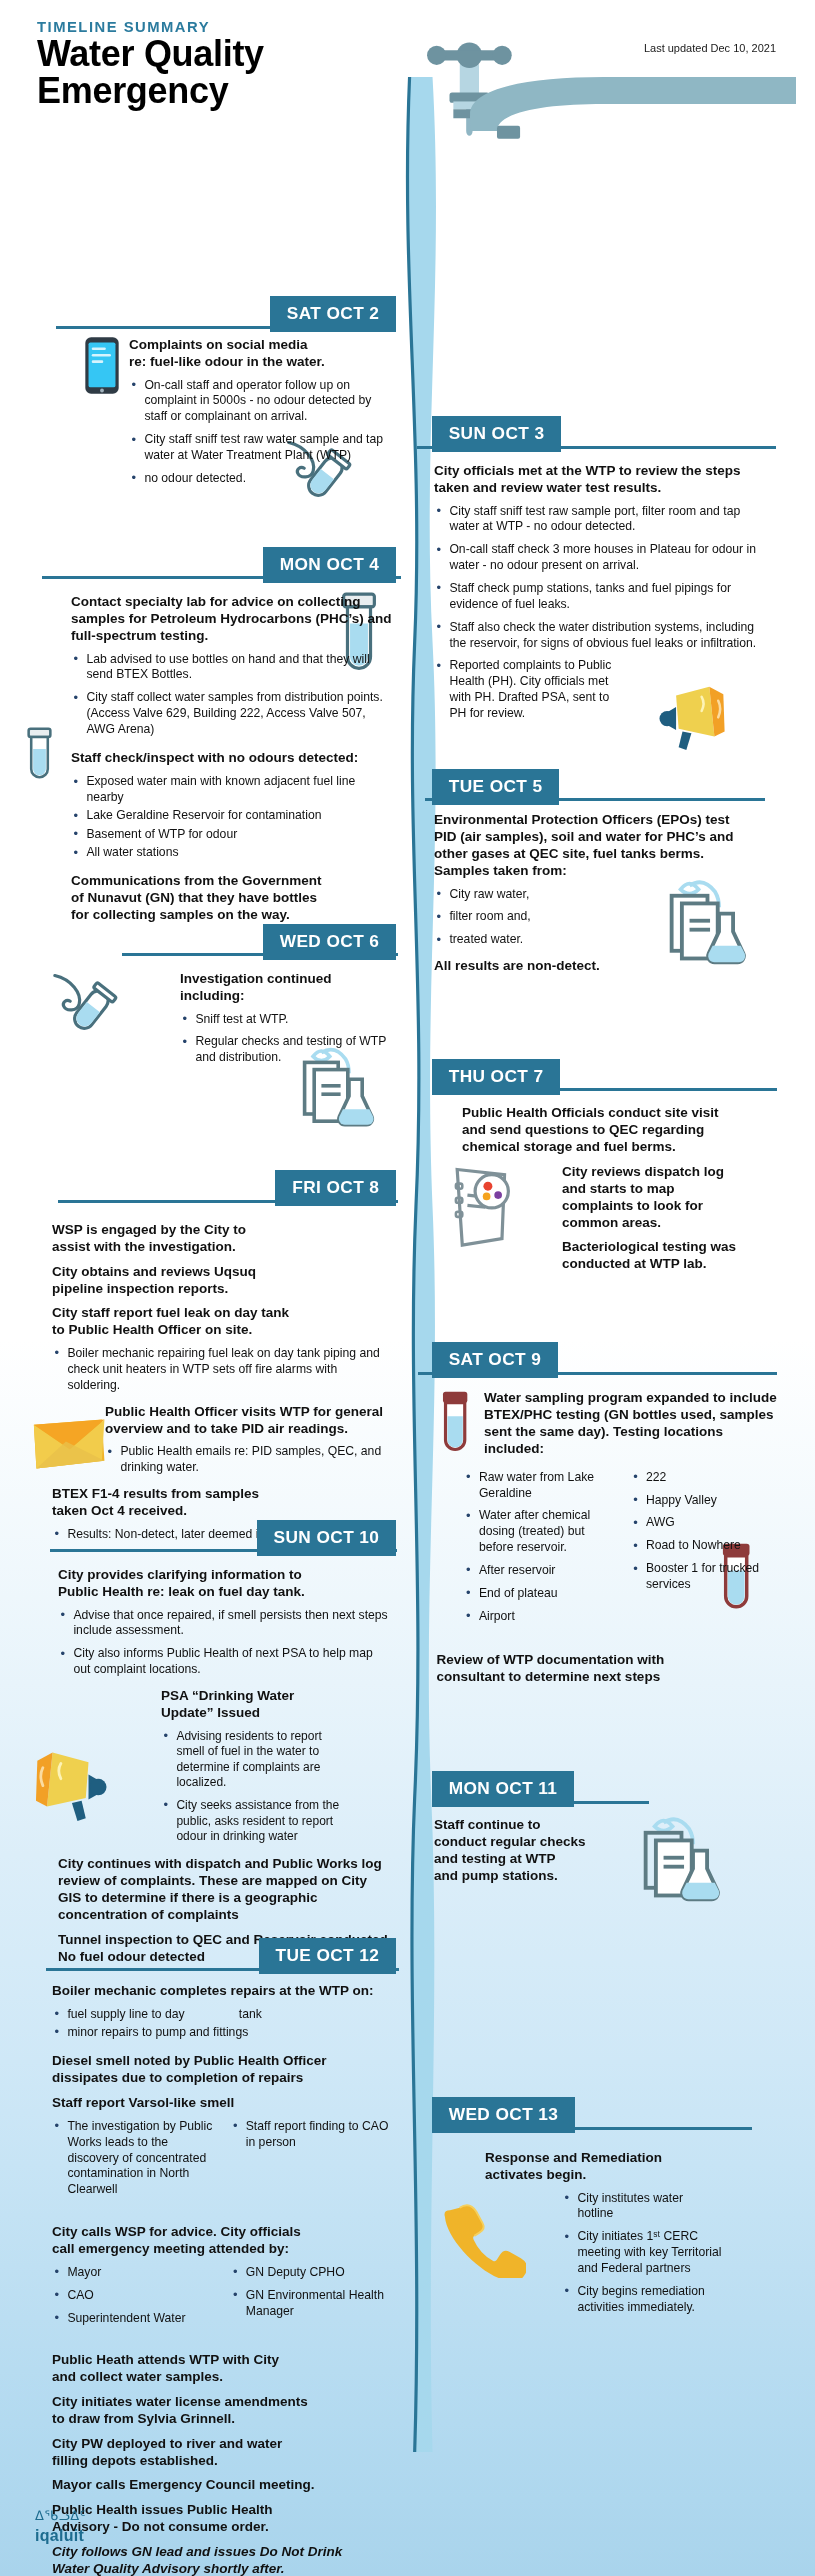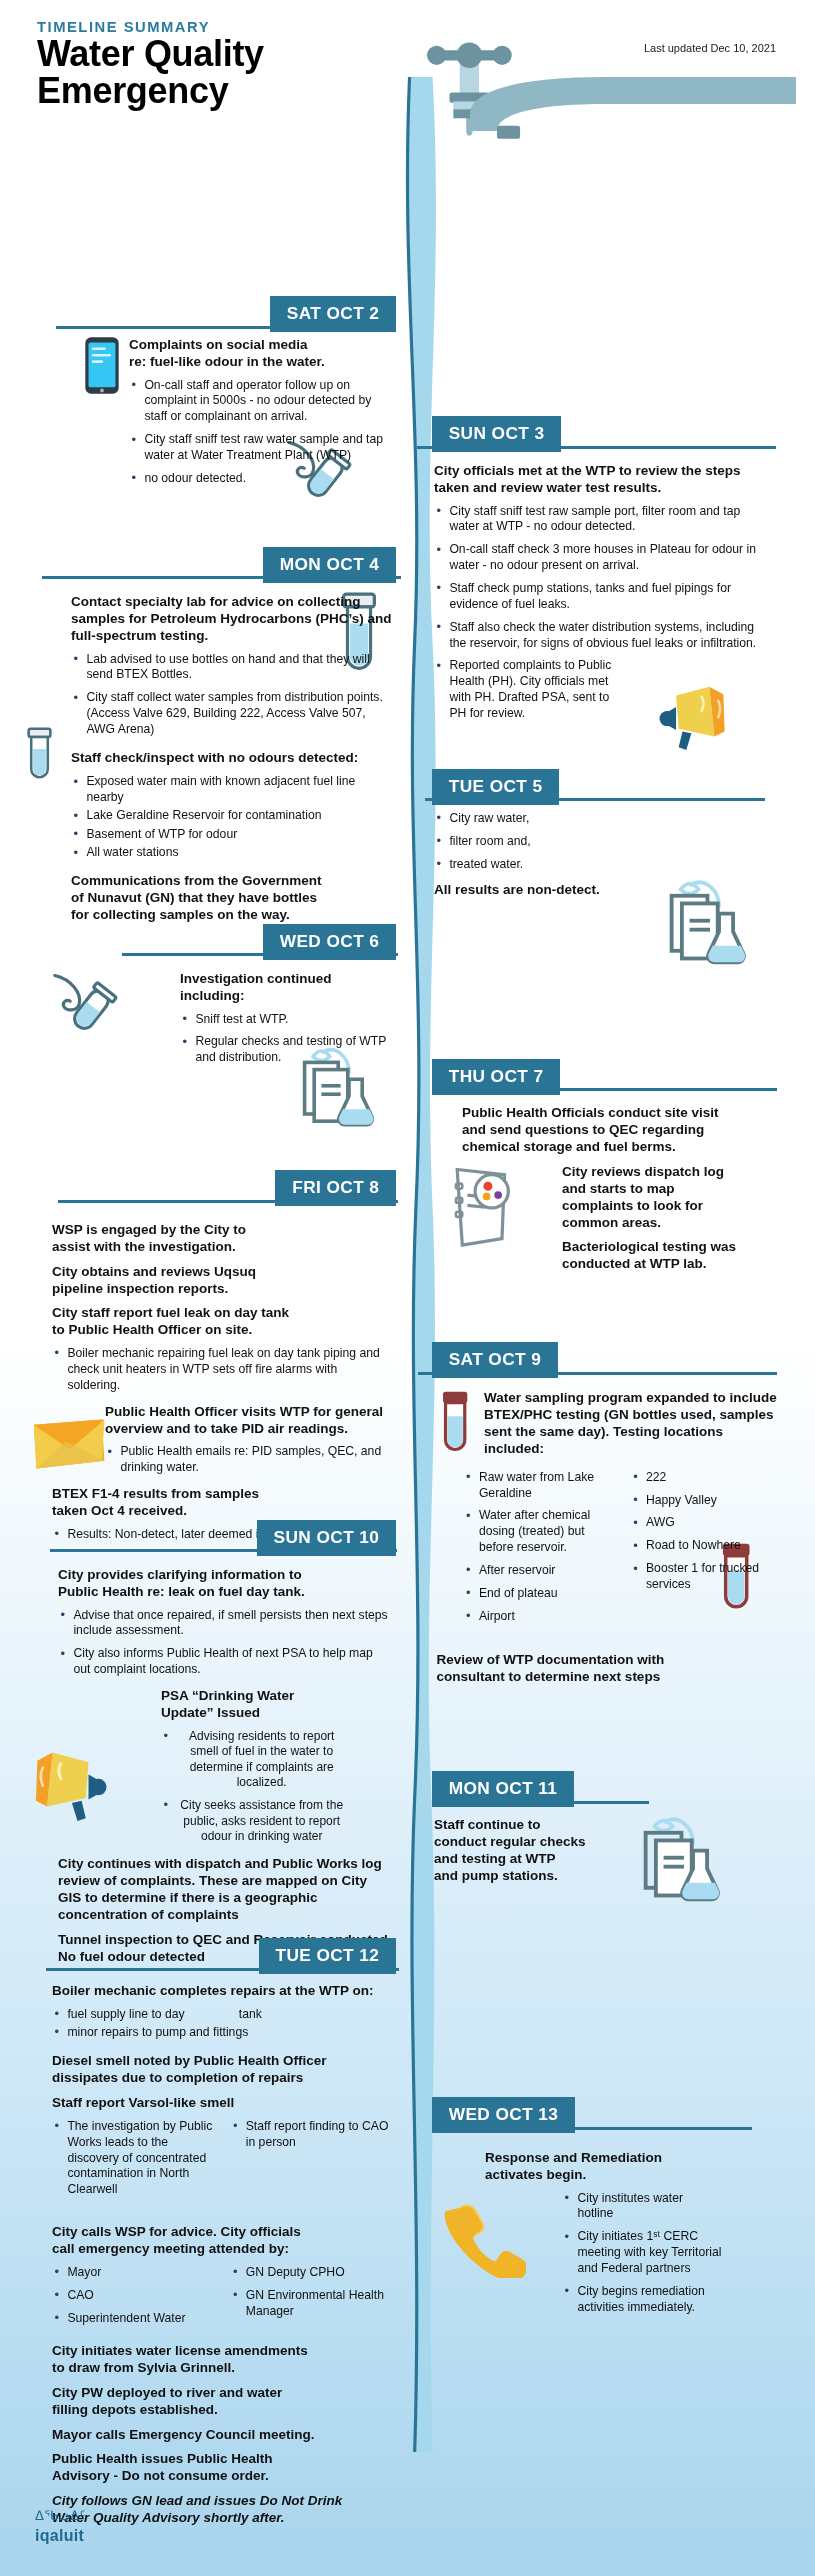--- a/index.html
+++ b/index.html
@@ -90,21 +90,21 @@
 
   ul.bul { list-style: none; margin: 0 0 9px 0; padding: 0; }
   ul.bul li {
     position: relative; padding-left: 15.4px; margin-bottom: 7px;
     font-size: 12.2px; line-height: 1.3; color: #111;
   }
   ul.bul li:before {
     content: "•"; position: absolute; left: 2.6px; top: -0.6px;
     color: #25436b; font-size: 13px; line-height: 1.3;
   }
-  ul.bul.sub li { font-size: 12px; text-align: center; }
+  ul.bul.sub li { font-size: 12px; }
   ul.bul.tight li { margin-bottom: 2.6px; }
 
   .twocol { display: flex; gap: 16.7px; }
   .twocol > ul { flex: 1; }
 
   .with-icon { display: flex; gap: 9px; align-items: flex-start; }
   .icon-slot { flex: none; }
   .txt-slot { flex: 1; }
 
   
@@ -261,20 +261,21 @@
         <path d="M19,36 h20 v31 a10,10 0 0 1 -20,0 Z" fill="#a9dcf0"></path>
       </svg>
     </div>
   </div>
 
   <div class="row">
     <div class="tag right" style="top:659px;">TUE OCT 5</div>
     <div class="rule" style="top:688px; right:51px; width:340px;"></div>
 
     <div class="panel right" style="top:701px; width:302px;">
+      <h3 class="lead">Environmental Protection Officers (EPOs) test PID (air samples), soil and water for PHC’s and other gases at QEC site, fuel tanks berms. Samples taken from:</h3>
       <ul class="bul">
         <li>City raw water,</li>
         <li>filter room and,</li>
         <li>treated water.</li>
       </ul>
       <h3 class="lead">All results are non-detect.</h3>
     </div>
 
     <div style="position:absolute; top:764px; left:655px; z-index:4;">
       <svg class="ico" width="96" height="96" viewBox="0 0 150 150">
@@ -525,20 +526,22 @@
         <ul class="bul">
           <li>Mayor</li>
           <li>CAO</li>
           <li>Superintendent Water</li>
         </ul>
         <ul class="bul">
           <li>GN Deputy CPHO</li>
           <li>GN Environmental Health Manager</li>
         </ul>
       </div>
+      <h3 class="lead" style="white-space:pre-line; margin-top:9px">Public Heath attends WTP with City
+and collect water samples.</h3>
       <h3 class="lead" style="white-space:pre-line">City initiates water license amendments
 to draw from Sylvia Grinnell.</h3>
       <h3 class="lead" style="white-space:pre-line">City PW deployed to river and water
 filling depots established.</h3>
       <h3 class="lead" style="white-space:pre-line">Mayor calls Emergency Council meeting.</h3>
       <h3 class="lead" style="white-space:pre-line">Public Health issues Public Health
 Advisory - Do not consume order.</h3>
       <h3 class="lead" style="white-space:pre-line; font-style:italic">City follows GN lead and issues Do Not Drink
 Water Quality Advisory shortly after.</h3>
 

